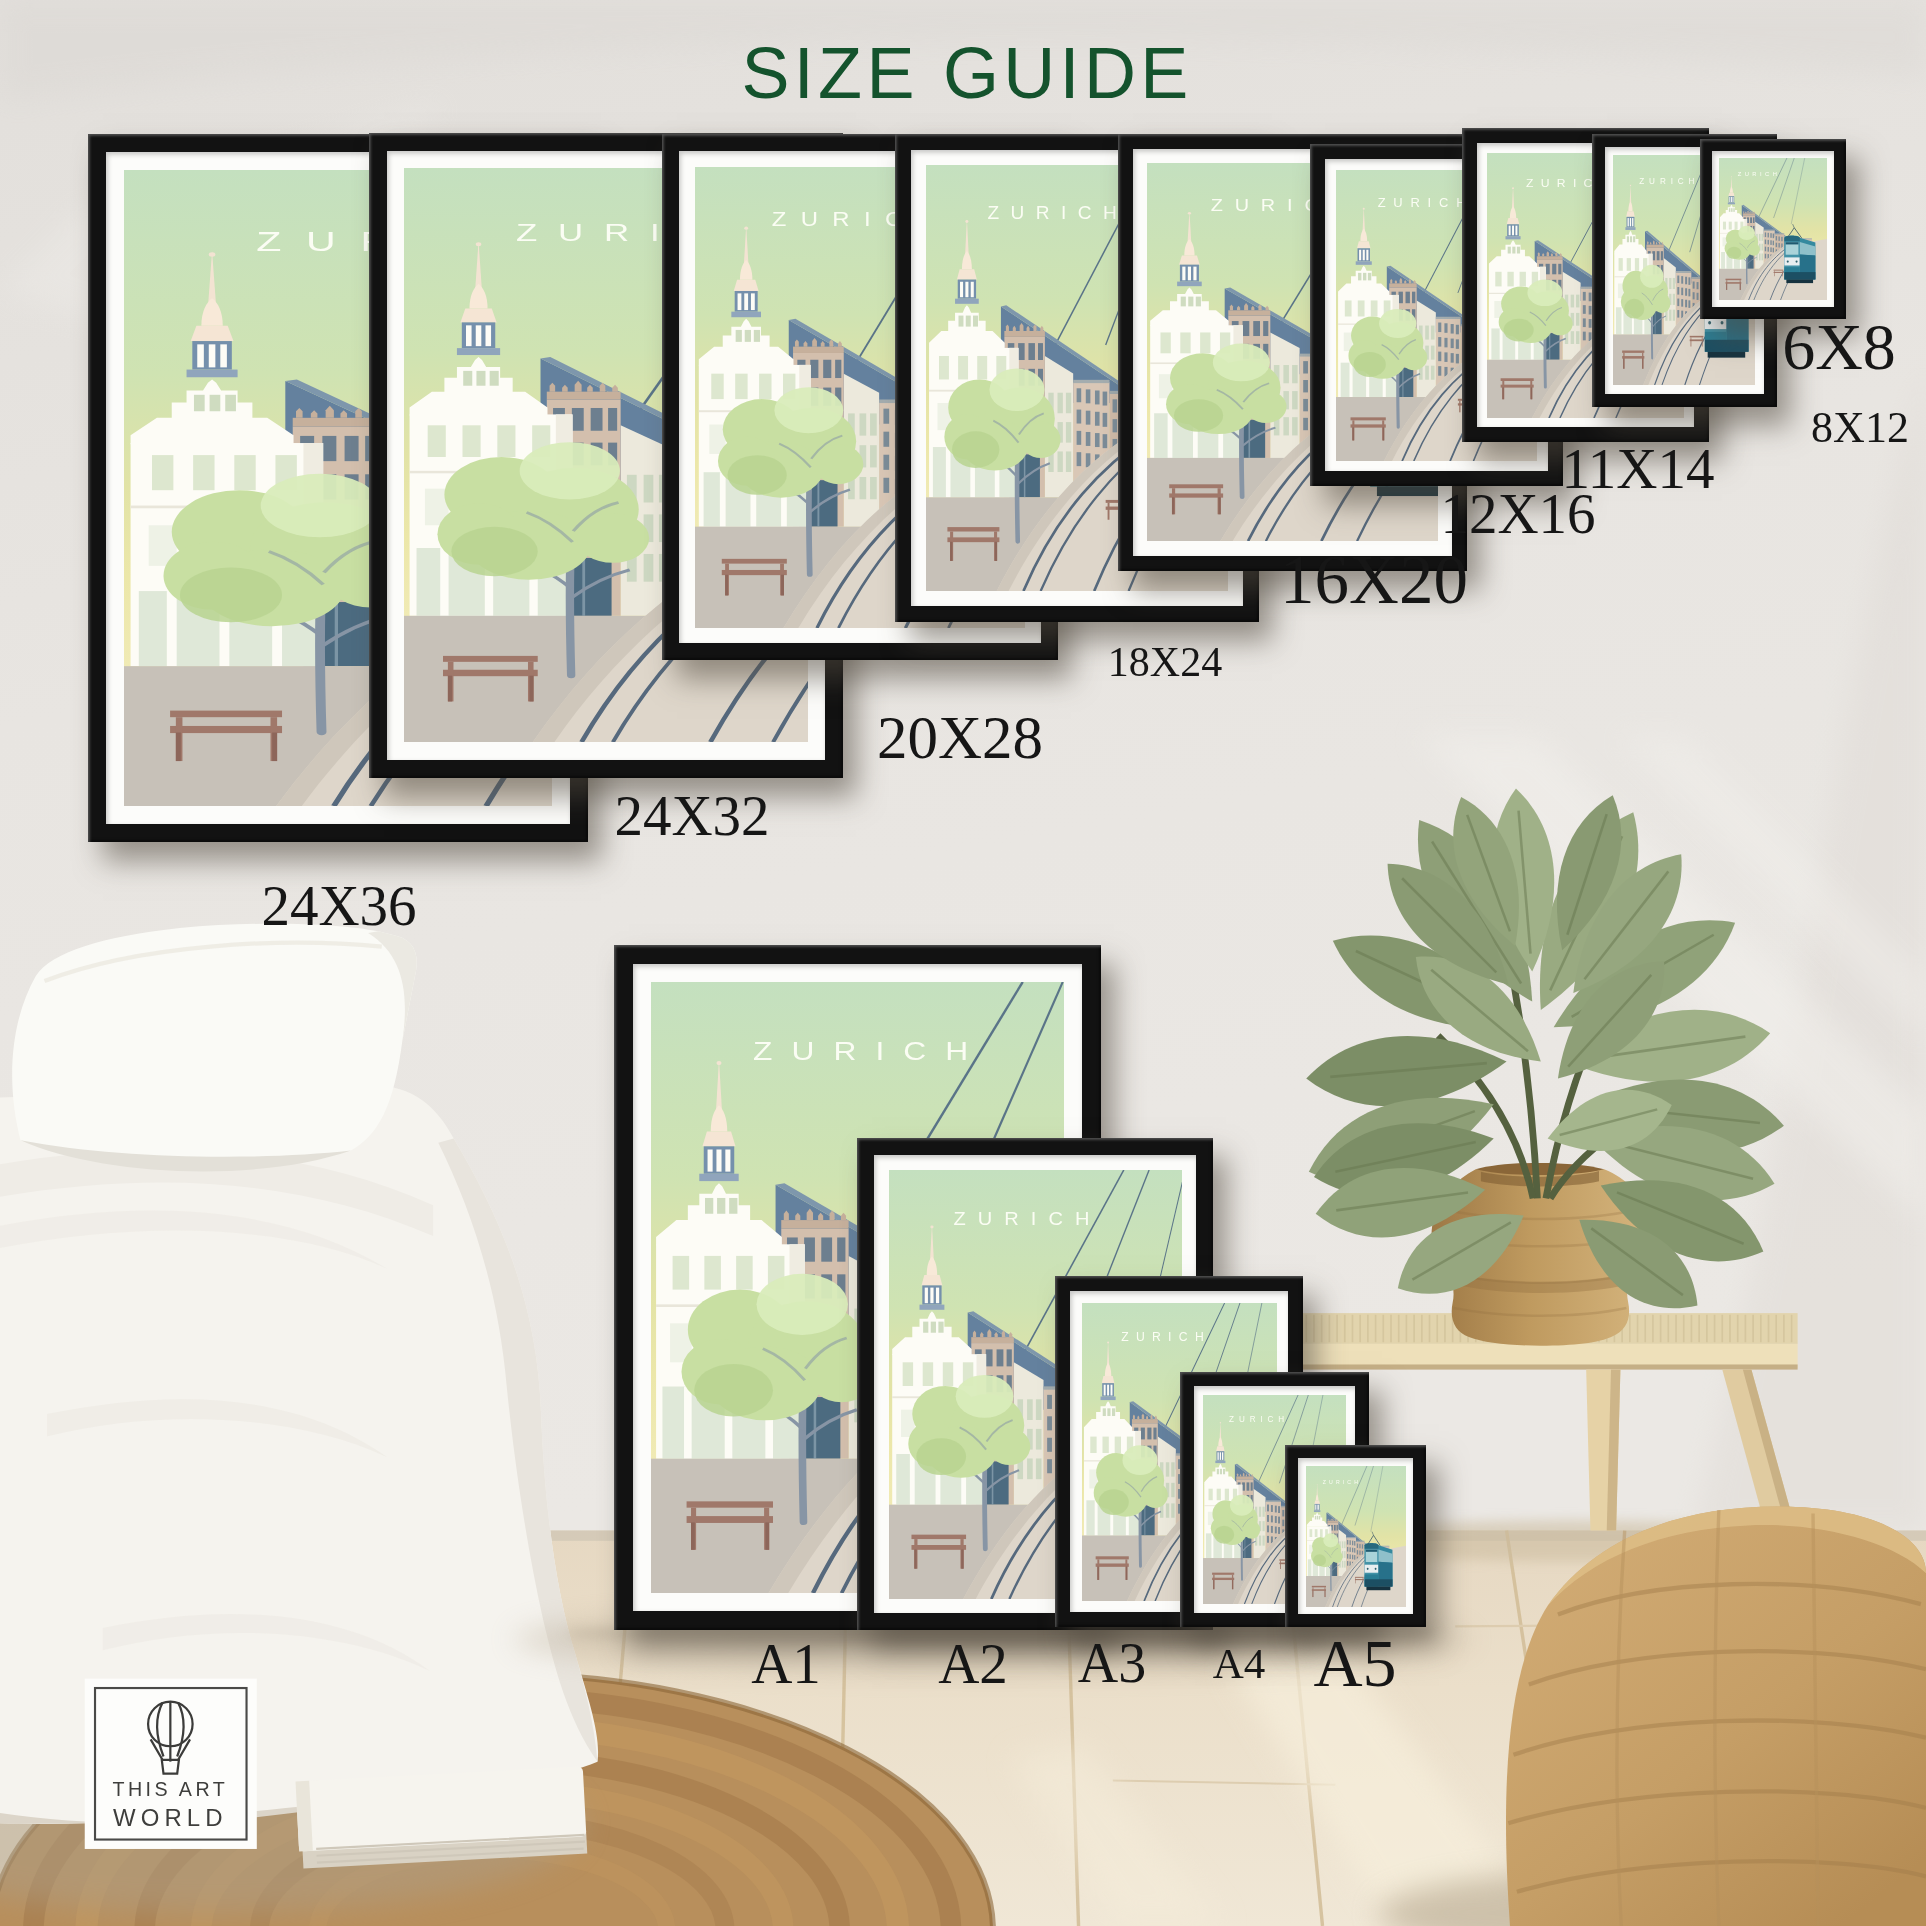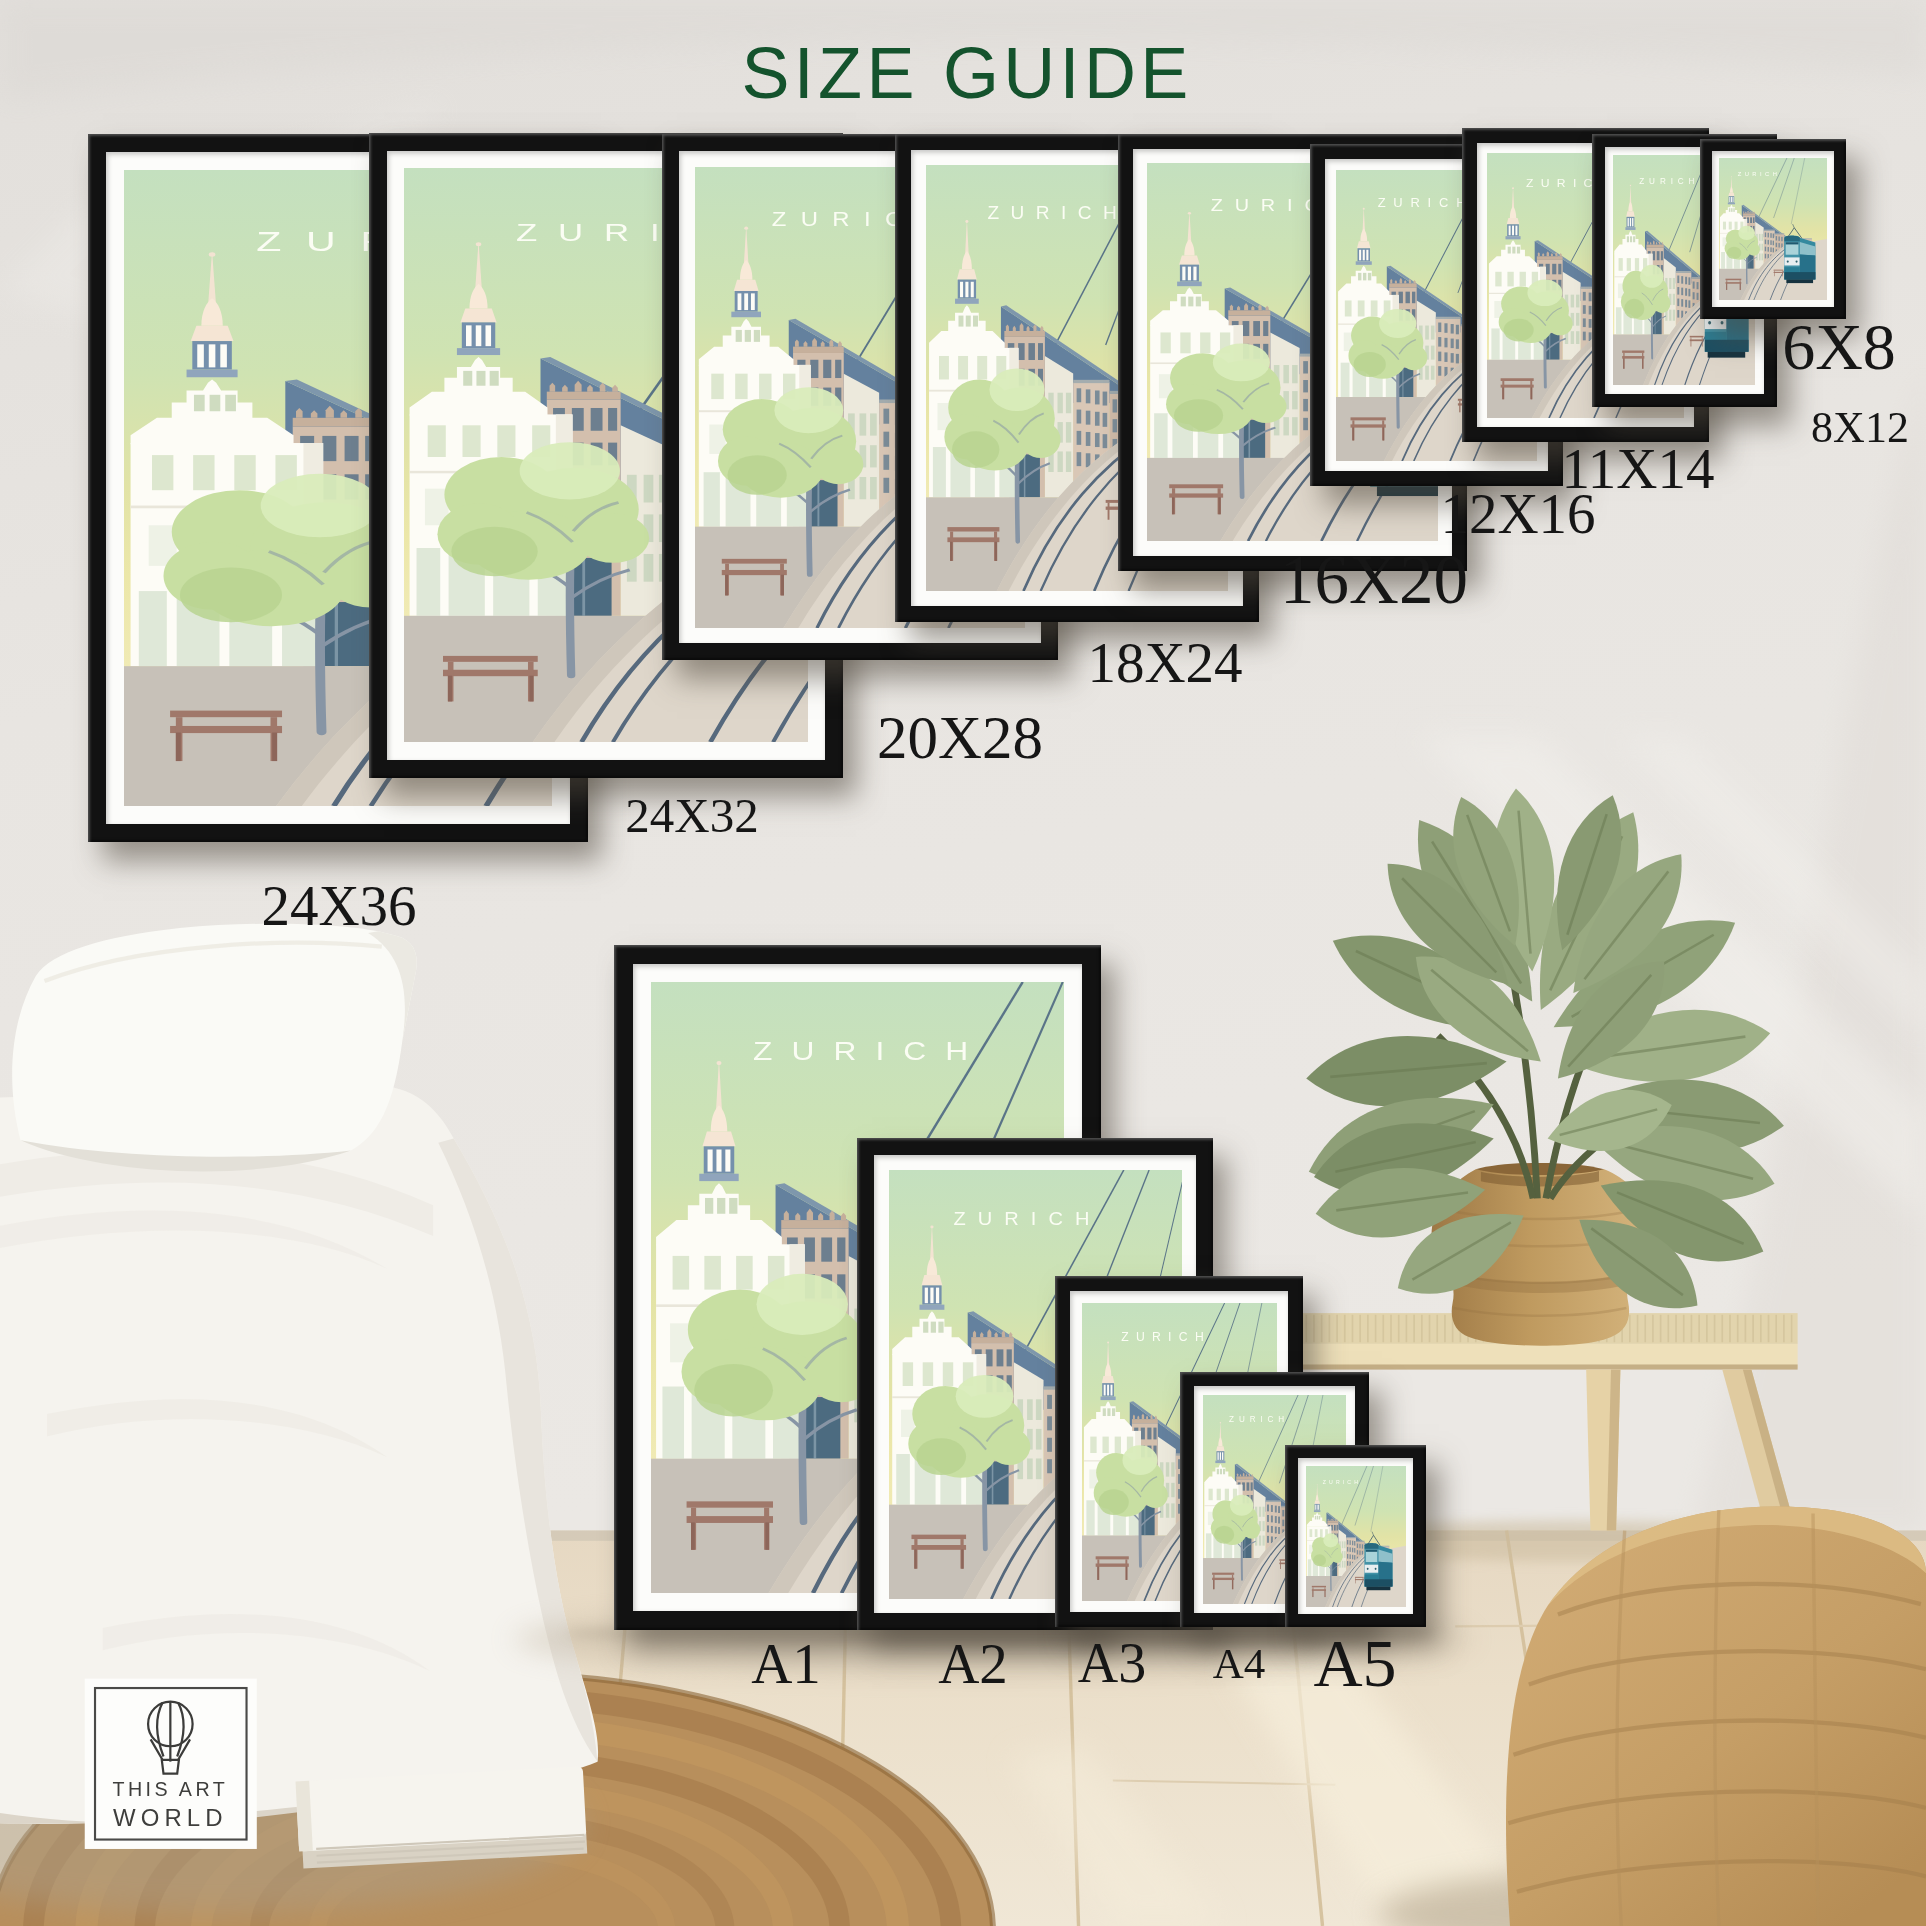--- a/index.html
+++ b/index.html
@@ -645,25 +645,25 @@
 
 <div class="fr" style="left:1285px;top:1445px;width:141px;height:182px">
     <div class="mat" style="inset:13px"></div>
     <svg class="art" style="left:20.5px;top:20.5px" width="100" height="141" viewBox="0 0 960 1160" preserveAspectRatio="none">
       <use href="#art"></use>
     </svg>
   </div>
 
 <div class="lab" style="left:339px;top:905px;font-size:57px">24X36</div>
 
-<div class="lab" style="left:692px;top:815px;font-size:49px">24X32</div>
+<div class="lab" style="left:692px;top:815px;font-size:57px">24X32</div>
 
 <div class="lab" style="left:960px;top:738px;font-size:61px">20X28</div>
 
-<div class="lab" style="left:1165px;top:662px;font-size:57px">18X24</div>
+<div class="lab" style="left:1165px;top:662px;font-size:42px">18X24</div>
 
 <div class="lab" style="left:1374px;top:580px;font-size:69px">16X20</div>
 
 <div class="lab" style="left:1518px;top:513px;font-size:57px">12X16</div>
 
 <div class="lab" style="left:1638px;top:468px;font-size:57px">11X14</div>
 
 <div class="lab" style="left:1860px;top:427px;font-size:44px">8X12</div>
 
 <div class="lab" style="left:1839px;top:347px;font-size:66px">6X8</div>

